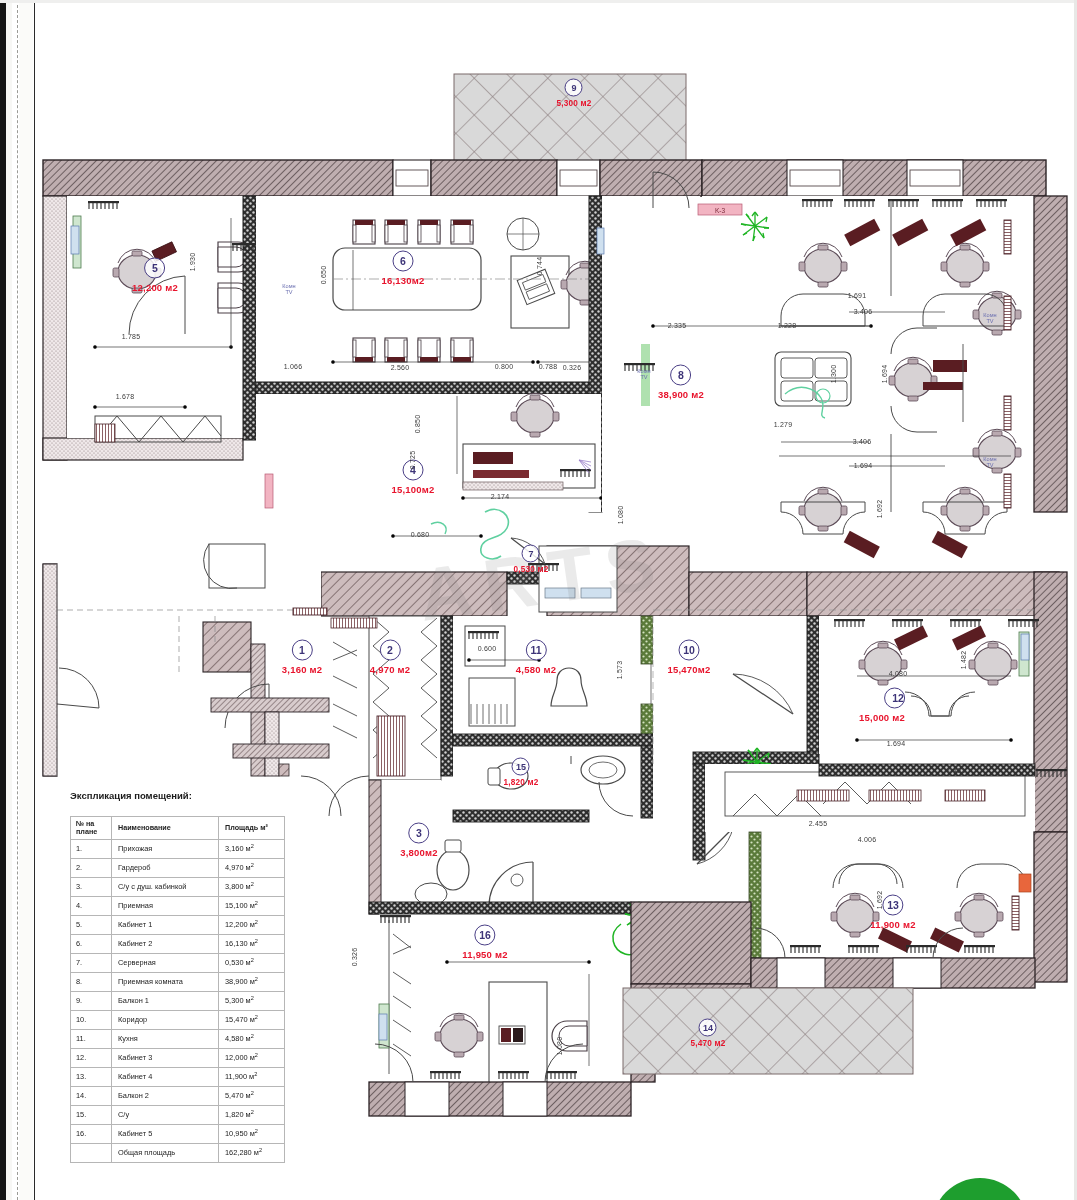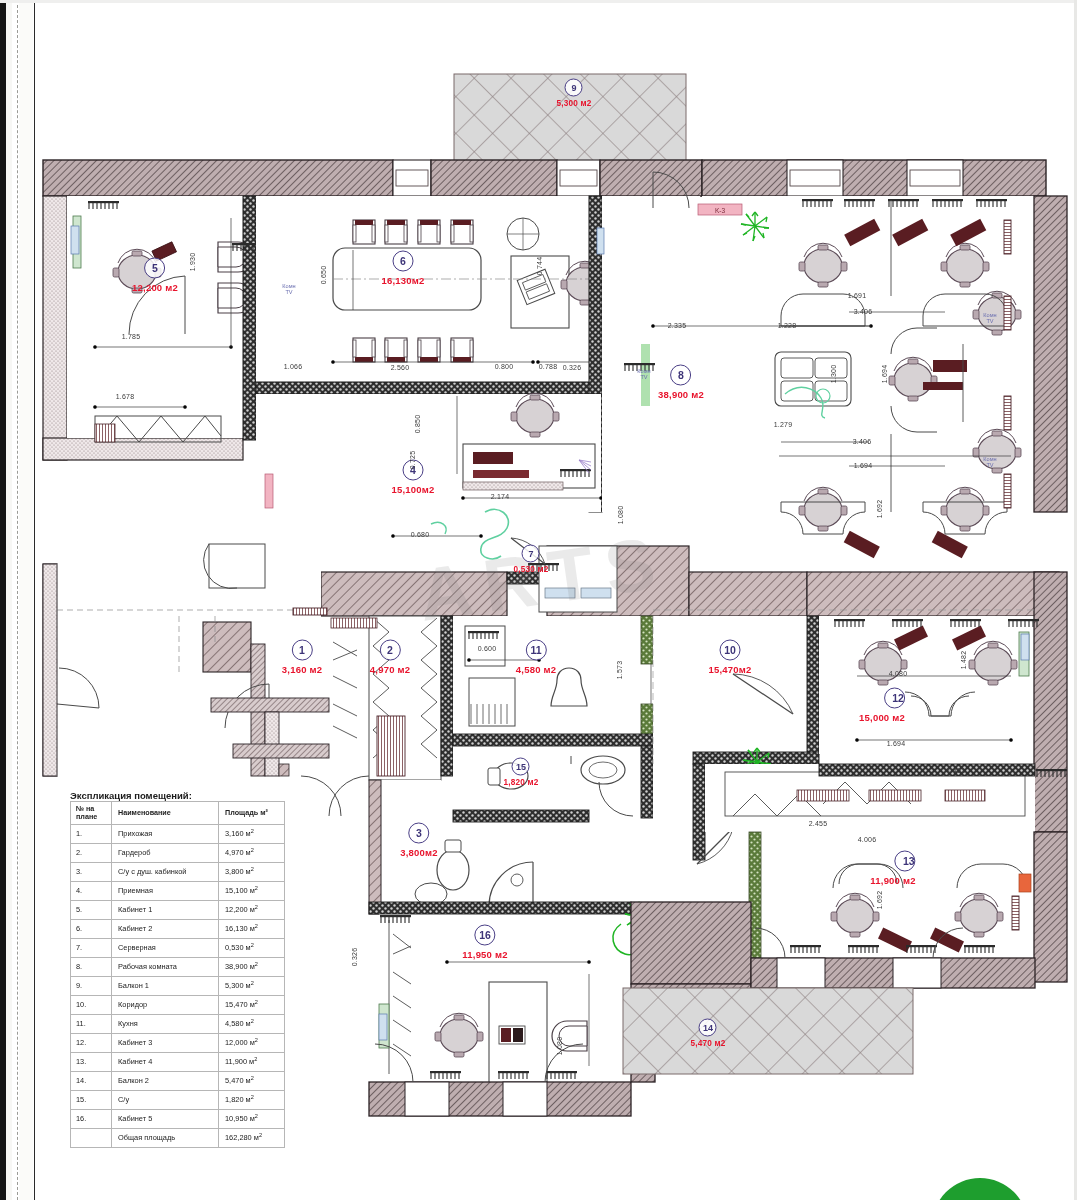--- a/index.html
+++ b/index.html
@@ -59,21 +59,21 @@
   
   .wmark{
     position:absolute;left:418px;top:536px;
     font-size:74px;font-weight:700;letter-spacing:12px;
     color:rgba(125,125,125,.16);
     transform:rotate(-8deg);pointer-events:none;user-select:none;
   }
 
   
   #expl{position:absolute;left:70px;top:790px;width:215px;}
-  #expl .title{font-size:9.5px;font-weight:700;color:#1b1b1b;margin-bottom:0;}
+  #expl .title{font-size:9.5px;font-weight:700;color:#1b1b1b;margin-bottom:15px;}
   #expl table{border-collapse:collapse;width:215px;background:#fff;
      border:1px solid #8d8d8d;}
   #expl th,#expl td{
      border:1px solid #b6b6b6;font-size:7.4px;color:#222;
      padding:2.5px 3px;font-weight:400;vertical-align:middle;height:13px;
   }
   #expl th{font-weight:700;font-size:7.2px;line-height:1.15;}
   #expl .c-no{width:32px;text-align:left;padding-left:5px;}
   #expl .c-nm{text-align:left;padding-left:6px;}
   #expl .c-ar{width:56px;text-align:left;padding-left:6px;}
@@ -740,25 +740,25 @@
   <div id="tags">
       <div class="rtag sm" style="left: 574px; top: 92px;"><span class="num">9</span><span class="area">5,300 м2</span></div>
       <div class="rtag" style="left: 155px; top: 275px;"><span class="num">5</span><span class="area">12,200 м2</span></div>
       <div class="rtag" style="left: 403px; top: 268px;"><span class="num">6</span><span class="area">16,130м2</span></div>
       <div class="rtag" style="left: 681px; top: 382px;"><span class="num">8</span><span class="area">38,900 м2</span></div>
       <div class="rtag" style="left: 413px; top: 477px;"><span class="num">4</span><span class="area">15,100м2</span></div>
       <div class="rtag sm" style="left: 531px; top: 558px;"><span class="num">7</span><span class="area">0,530 м2</span></div>
       <div class="rtag" style="left: 302px; top: 657px;"><span class="num">1</span><span class="area">3,160 м2</span></div>
       <div class="rtag" style="left: 390px; top: 657px;"><span class="num">2</span><span class="area">4,970 м2</span></div>
       <div class="rtag" style="left: 536px; top: 657px;"><span class="num">11</span><span class="area">4,580 м2</span></div>
-      <div class="rtag" style="left: 730px; top: 657px; text-align: center;"><span class="num">10</span><span class="area">15,470м2</span></div>
+      <div class="rtag" style="left: 689px; top: 657px; text-align: center;"><span class="num">10</span><span class="area">15,470м2</span></div>
       <div class="rtag" style="left: 882px; top: 705px; text-align: right;"><span class="num">12</span><span class="area">15,000 м2</span></div>
       <div class="rtag sm" style="left: 521px; top: 771px;"><span class="num">15</span><span class="area">1,820 м2</span></div>
       <div class="rtag" style="left: 419px; top: 840px;"><span class="num">3</span><span class="area">3,800м2</span></div>
-      <div class="rtag" style="left: 893px; top: 868px; text-align: right;"><span class="num">13</span><span class="area">11,900 м2</span></div>
+      <div class="rtag" style="left: 893px; top: 912px;"><span class="num">13</span><span class="area">11,900 м2</span></div>
       <div class="rtag" style="left: 485px; top: 942px;"><span class="num">16</span><span class="area">11,950 м2</span></div>
       <div class="rtag sm" style="left: 708px; top: 1032px;"><span class="num">14</span><span class="area">5,470 м2</span></div>
     </div>
   <div id="dims">
       <div class="dim" style="left: 131px; top: 336px;">1.785</div>
       <div class="dim" style="left: 125px; top: 396px;">1.678</div>
       <div class="dim" style="left: 293px; top: 366px;">1.066</div>
       <div class="dim" style="left: 400px; top: 367px;">2.560</div>
       <div class="dim" style="left: 504px; top: 366px;">0.800</div>
       <div class="dim" style="left: 548px; top: 366px;">0.788</div>
@@ -845,21 +845,21 @@
             <td class="c-nm">Кабинет 2</td>
             <td class="c-ar">16,130 <span>м</span><sup>2</sup></td>
           </tr>
           <tr>
             <td class="c-no">7.</td>
             <td class="c-nm">Серверная</td>
             <td class="c-ar">0,530 <span>м</span><sup>2</sup></td>
           </tr>
           <tr>
             <td class="c-no">8.</td>
-            <td class="c-nm">Рабочая комната</td>
+            <td class="c-nm">Приемная комната</td>
             <td class="c-ar">38,900 <span>м</span><sup>2</sup></td>
           </tr>
           <tr>
             <td class="c-no">9.</td>
             <td class="c-nm">Балкон 1</td>
             <td class="c-ar">5,300 <span>м</span><sup>2</sup></td>
           </tr>
           <tr>
             <td class="c-no">10.</td>
             <td class="c-nm">Коридор</td>

